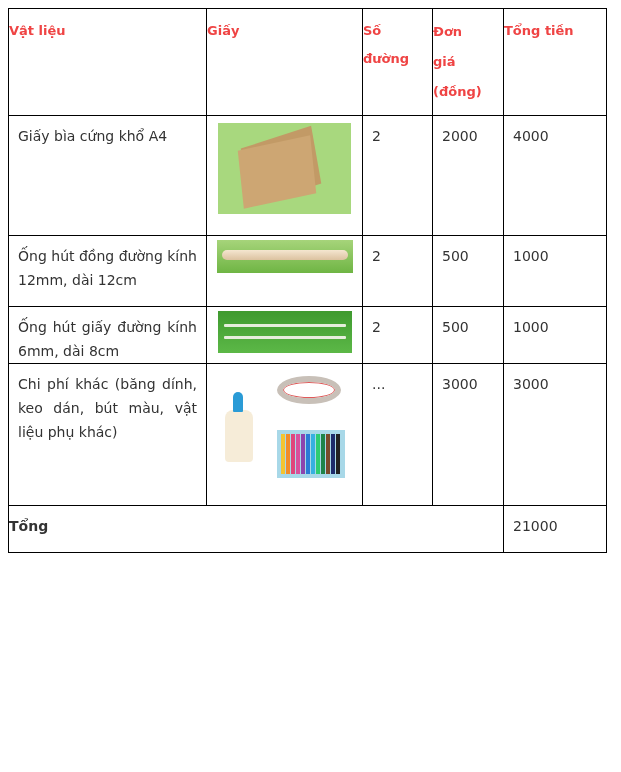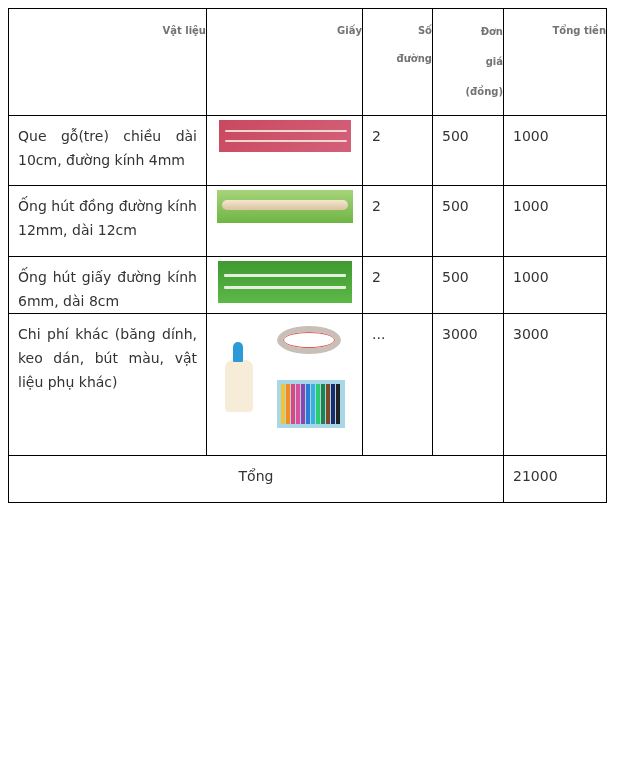--- a/index.html
+++ b/index.html
@@ -1,25 +1,25 @@
 <!DOCTYPE html>
 <html><head>
 <meta charset="utf-8">
 <style>
   html, body { margin: 0; padding: 0; background: #ffffff; }
   body { width: 621px; height: 772px; position: relative; overflow: hidden;
          font-family: "DejaVu Sans", "Liberation Sans", sans-serif; color: #333333; }
   table.mat { position: absolute; left: 8px; top: 8px; width: 598px; border-collapse: collapse; table-layout: fixed; font-size: 14px; }
   table.mat td, table.mat th { border: 1.5px solid #000; vertical-align: top; padding: 0; }
-  th { font-weight: bold; text-align: right; color: #737373; padding-top: 8px !important; line-height: 28px; font-size: 10px; }
+  th { font-weight: bold; text-align: left; color: #ef4444; padding-top: 8px !important; line-height: 28px; font-size: 13px; }
   td.txt { padding: 8px 9px 0 9px !important; line-height: 24px; text-align: justify; }
   td.num { padding: 8px 9px 0 9px !important; line-height: 24px; }
   td.img { padding: 0 !important; }
   .pic { position: relative; margin: 0 auto; }
-  .total-label { text-align: center; font-weight: normal; padding-top: 8px !important; line-height: 24px; }
+  .total-label { text-align: left; font-weight: bold; padding-top: 8px !important; line-height: 24px; }
   .strip { position: absolute; height: 2px; border-radius: 1px; }
 </style>
 </head>
 <body>
 
 <table class="mat">
   <colgroup>
     <col style="width:198px">
       <col style="width:156px">
       <col style="width:70px">
@@ -28,33 +28,33 @@
   </colgroup>
   <tbody>
       <tr style="height:107px">
     <th>Vật liệu</th>
     <th>Giấy</th>
     <th><span>Số</span><br><span>đường</span></th>
     <th style="line-height:30px"><span>Đơn</span><br><span>giá</span><br><span>(đồng)</span></th>
     <th>Tổng tiền</th>
   </tr>
 
-
-  <tr style="height:70px">
-    <td class="txt">Que gỗ(tre) chiều dài 10cm, đường kính 4mm</td>
+  <tr style="height:120px">
+    <td class="txt">Giấy bìa cứng khổ A4</td>
     <td class="img">
-      <div class="pic" style="width:132px;height:32px;margin-top:4px;background:linear-gradient(135deg,#c9485f,#d4607a);">
-        <div class="strip" style="left:6px;top:10px;width:122px;background:#e8d8d0;"></div>
-        <div class="strip" style="left:6px;top:20px;width:122px;background:#e8d8d0;"></div>
+      <div class="pic" style="width:133px;height:91px;margin-top:7px;background:#a8d87e;overflow:hidden;">
+        <div style="position:absolute;left:26px;top:14px;width:74px;height:58px;background:#c29a66;transform:rotate(-18deg) skewX(-8deg);"></div>
+        <div style="position:absolute;left:22px;top:20px;width:74px;height:58px;background:#cda673;transform:rotate(-12deg) skewX(-6deg);"></div>
       </div>
     </td>
     <td class="num">2</td>
-    <td class="num">500</td>
-    <td class="num">1000</td>
+    <td class="num">2000</td>
+    <td class="num">4000</td>
   </tr>
+
 
   <tr style="height:71px">
     <td class="txt">Ống hút đồng đường kính 12mm, dài 12cm</td>
     <td class="img">
       <div class="pic" style="width:136px;height:33px;margin-top:4px;background:linear-gradient(180deg,#a6d47a,#6fb544);">
         <div style="position:absolute;left:5px;top:10px;width:126px;height:10px;border-radius:5px;background:linear-gradient(180deg,#f5e6d0,#dcc2a0);"></div>
       </div>
     </td>
     <td class="num">2</td>
     <td class="num">500</td>

